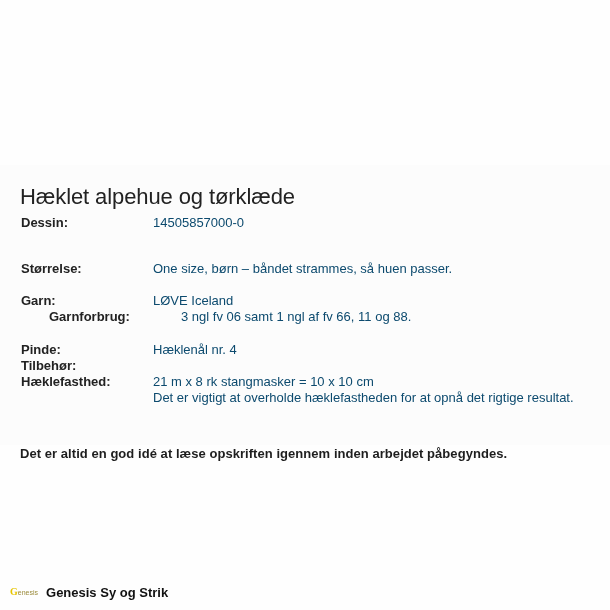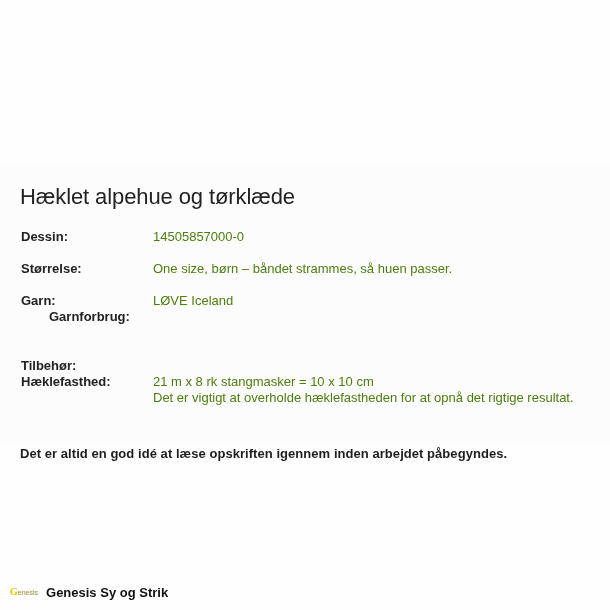--- a/index.html
+++ b/index.html
@@ -53,21 +53,21 @@
   .row .label {
     position: absolute;
     left: 21px;
     font-weight: bold;
     color: #222222;
   }
   .row .value {
     position: absolute;
     left: 153px;
     font-weight: normal;
-    color: #4d7c0f;
+    color: #0c4a6e;
   }
   .note {
     position: absolute;
     left: 20px;
     top: 446px;
     font-size: 13px;
     font-weight: bold;
     color: #1e1e1e;
     white-space: nowrap;
     letter-spacing: 0.05px;
@@ -102,39 +102,44 @@
   }
 </style>
 </head>
 <body>
 
 <div class="page">
   <div class="scan"></div>
 
   <div class="title">Hæklet alpehue og tørklæde</div>
 
-  <div class="row" style="top:229px;">
+  <div class="row" style="top:215px;">
     <span class="label">Dessin:</span>
     <span class="value">14505857000-0</span>
   </div>
 
   <div class="row" style="top:293px;">
     <span class="label">Garn:</span>
     <span class="value">LØVE Iceland</span>
   </div>
 
   <div class="row" style="top:261px;">
     <span class="label">Størrelse:</span>
     <span class="value">One size, børn – båndet strammes, så huen passer.</span>
   </div>
 
   <div class="row" style="top:309px;margin-left:28px;">
     <span class="label">Garnforbrug:</span>
+    <span class="value">3 ngl fv 06 samt 1 ngl af fv 66, 11 og 88.</span>
   </div>
 
+  <div class="row" style="top:342px;">
+    <span class="label">Pinde:</span>
+    <span class="value">Hæklenål nr. 4</span>
+  </div>
 
   <div class="row" style="top:358px;">
     <span class="label">Tilbehør:</span>
   </div>
 
   <div class="row" style="top:374px;">
     <span class="label">Hæklefasthed:</span>
     <span class="value">21 m x 8 rk stangmasker = 10 x 10 cm</span>
   </div>
 

